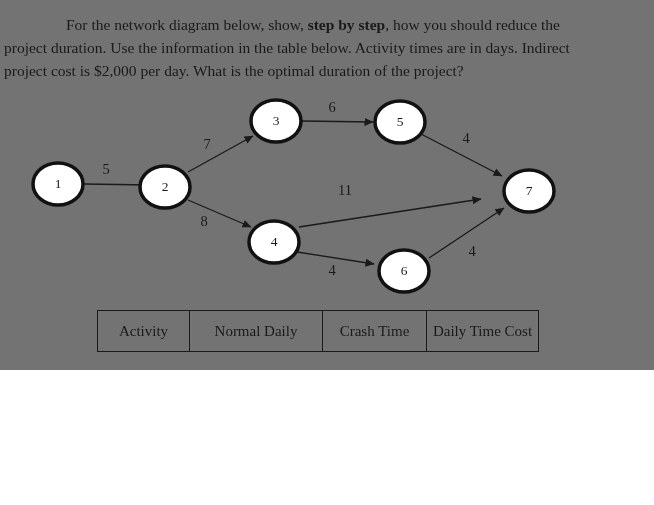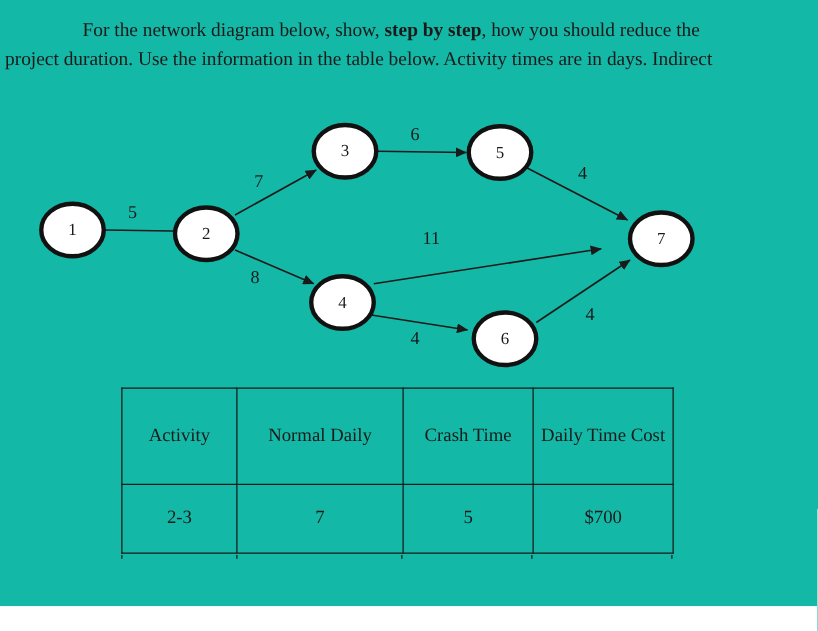--- a/index.html
+++ b/index.html
@@ -1,19 +1,19 @@
 <!DOCTYPE html>
 <html><head>
 <meta charset="utf-8">
 <style>
   html,body{margin:0;padding:0;background:#ffffff;}
   .page{
     position:relative;
-    width:654px;height:485px;
-    background:#14b8a6;
+    width:654px;height:370px;
+    background:#737373;
     font-family:"Liberation Serif","DejaVu Serif",serif;
     color:#1a1a1a;
     overflow:hidden;
   }
   
   .problem{
     position:absolute;top:13px;left:4px;width:632px;
     font-size:15.5px;line-height:23px;
   }
   .problem .line{white-space:nowrap;}
@@ -23,38 +23,39 @@
   .diagram{position:absolute;left:0;top:95px;width:654px;height:210px;}
   
   .crash-table{
     position:absolute;left:97px;top:310px;
     border-collapse:collapse;table-layout:fixed;width:441px;
     font-size:15px;color:#1a1a1a;
   }
   .crash-table th,.crash-table td{
     border:1px solid #1a1a1a;
     text-align:center;vertical-align:middle;
-    padding:18px 2px;font-weight:normal;
+    padding:0 2px;font-weight:normal;
     overflow:hidden;
   }
   .crash-table thead th{height:40px;line-height:18px;}
   .crash-table tbody td{height:17.6px;line-height:17px;}
   
   .table-stub{position:absolute;left:97px;top:444px;width:441px;height:3px;display:flex;}
   .table-stub .stub{border-left:1px solid #1a1a1a;height:3px;}
   .table-stub .stub:last-child{border-right:1px solid #1a1a1a;}
 </style>
 </head>
 <body>
 
 <div class="page">
 
   <div class="problem" id="problem">
       <div class="line indent"><span class="seg">For the network diagram below, show, </span><span class="seg-bold">step by step</span><span class="seg">, how you should reduce the</span></div>
       <div class="line"><span class="seg">project duration. Use the information in the table below. Activity times are in days. Indirect</span></div>
+      <div class="line"><span class="seg">project cost is $2,000 per day. What is the optimal duration of the project?</span></div>
     </div>
 
   <svg class="diagram" id="diagram" viewBox="0 0 654 210">
       <defs>
         <marker id="arrow" markerUnits="userSpaceOnUse" markerWidth="10" markerHeight="8" refX="8.5" refY="4" orient="auto">
           <path d="M0,0 L9,4 L0,8 Z" fill="#1a1a1a"></path>
         </marker>
       </defs>
       <line x1="84" y1="89" x2="151" y2="90" stroke="#1a1a1a" stroke-width="1.3" marker-end="url(#arrow)"></line>
       <text x="106" y="76" text-anchor="middle" dominant-baseline="middle" font-size="14.5" fill="#1a1a1a" font-family="&quot;Liberation Serif&quot;,&quot;DejaVu Serif&quot;,serif">5</text>
@@ -111,26 +112,20 @@
       </colgroup>
     <thead>
         <tr id="crash-head">
           <th>Activity</th>
           <th>Normal Daily</th>
           <th>Crash Time</th>
           <th>Daily Time Cost</th>
         </tr>
       </thead>
     <tbody id="crash-body">
-        <tr>
-          <td>2-3</td>
-          <td>7</td>
-          <td>5</td>
-          <td>$700</td>
-        </tr>
       </tbody>
   </table>
 
   <div class="table-stub" id="table-stub">
       <div class="stub" style="width: 92px;"></div>
       <div class="stub" style="width: 133px;"></div>
       <div class="stub" style="width: 104px;"></div>
       <div class="stub" style="width: 112px;"></div>
     </div>
 

